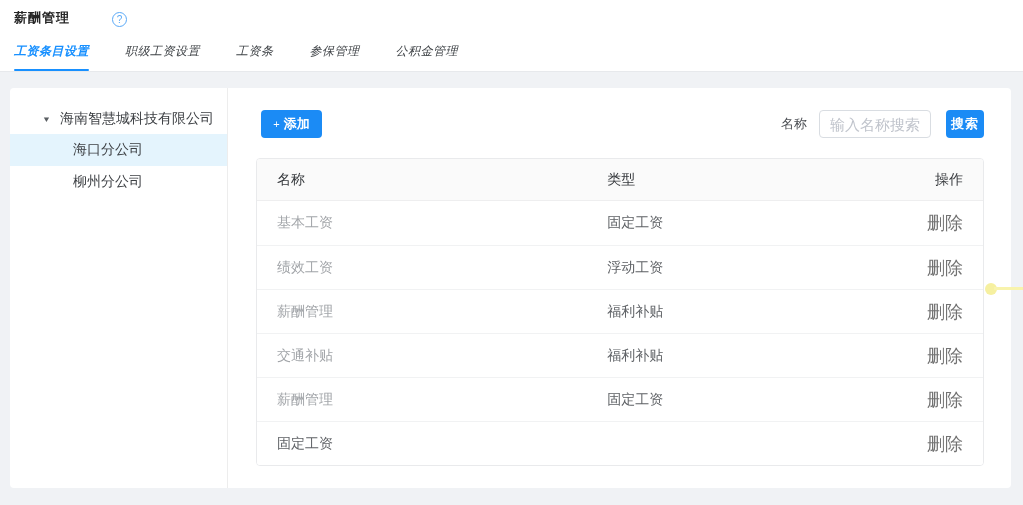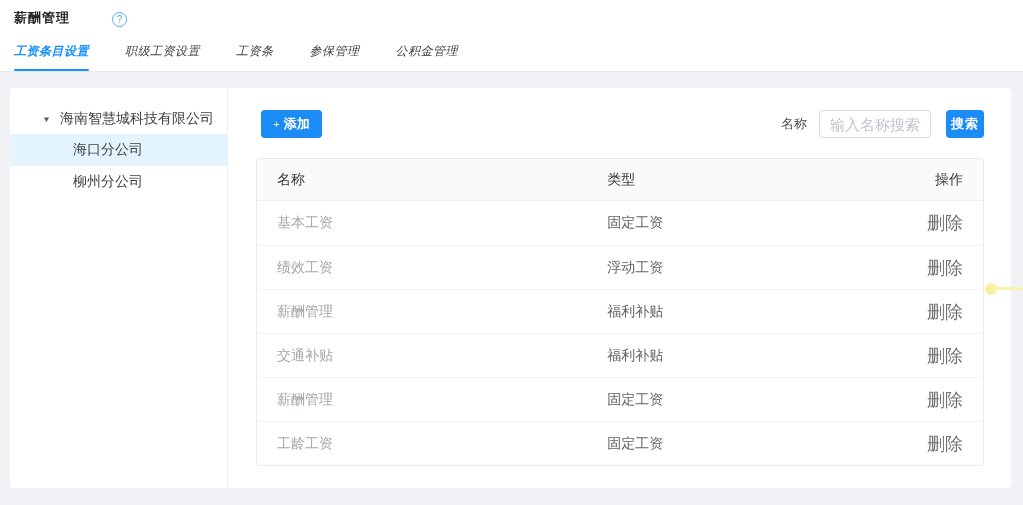--- a/index.html
+++ b/index.html
@@ -172,21 +172,20 @@
               <div class="cell col-name">交通补贴</div>
               <div class="cell col-type">福利补贴</div>
               <div class="cell col-action"><span class="link-delete">删除</span></div>
             </div>
             <div class="trow">
               <div class="cell col-name">薪酬管理</div>
               <div class="cell col-type">固定工资</div>
               <div class="cell col-action"><span class="link-delete">删除</span></div>
             </div>
             <div class="trow">
-              <div class="cell col-name">工龄工资</div>
               <div class="cell col-type">固定工资</div>
               <div class="cell col-action"><span class="link-delete">删除</span></div>
             </div>
           </div>
       </div>
     </div>
 
   </div>
 
   <div class="marker">

